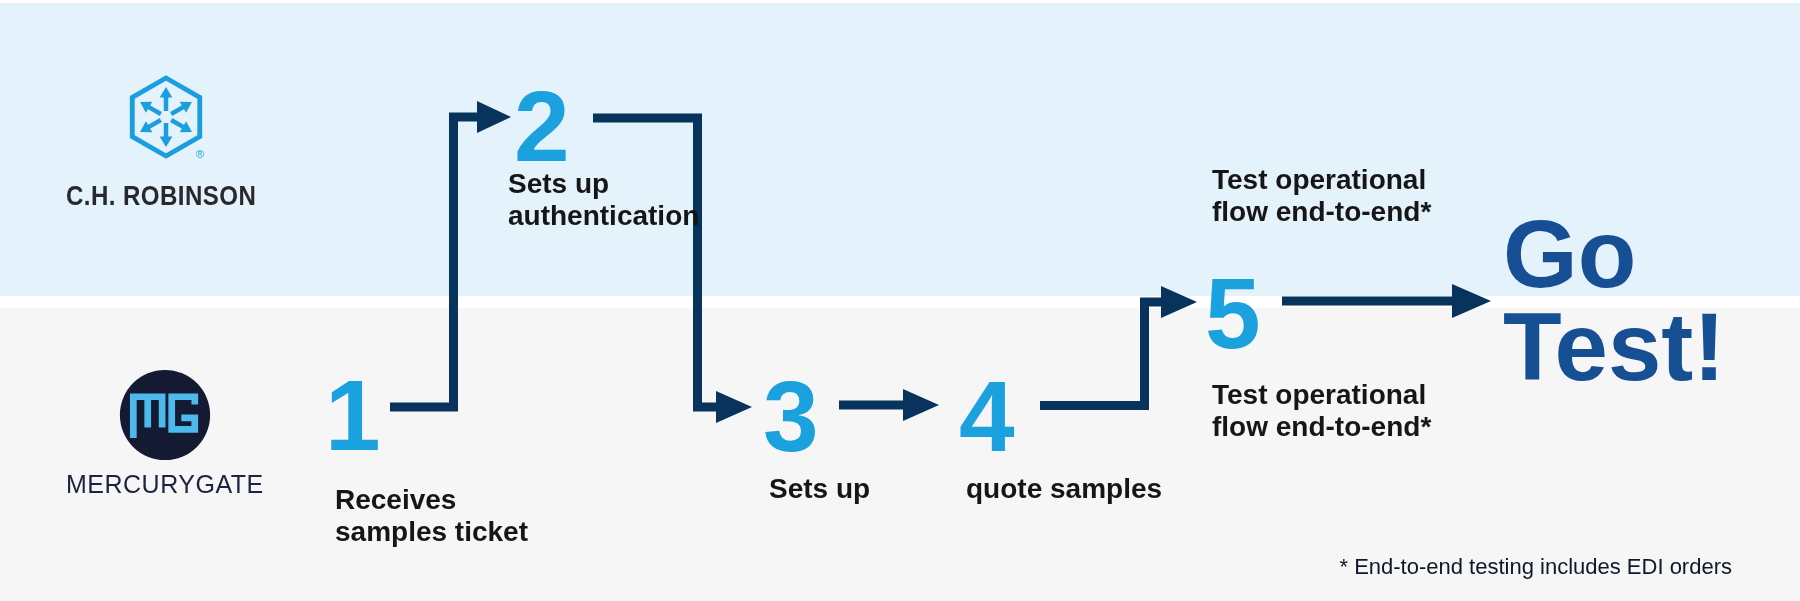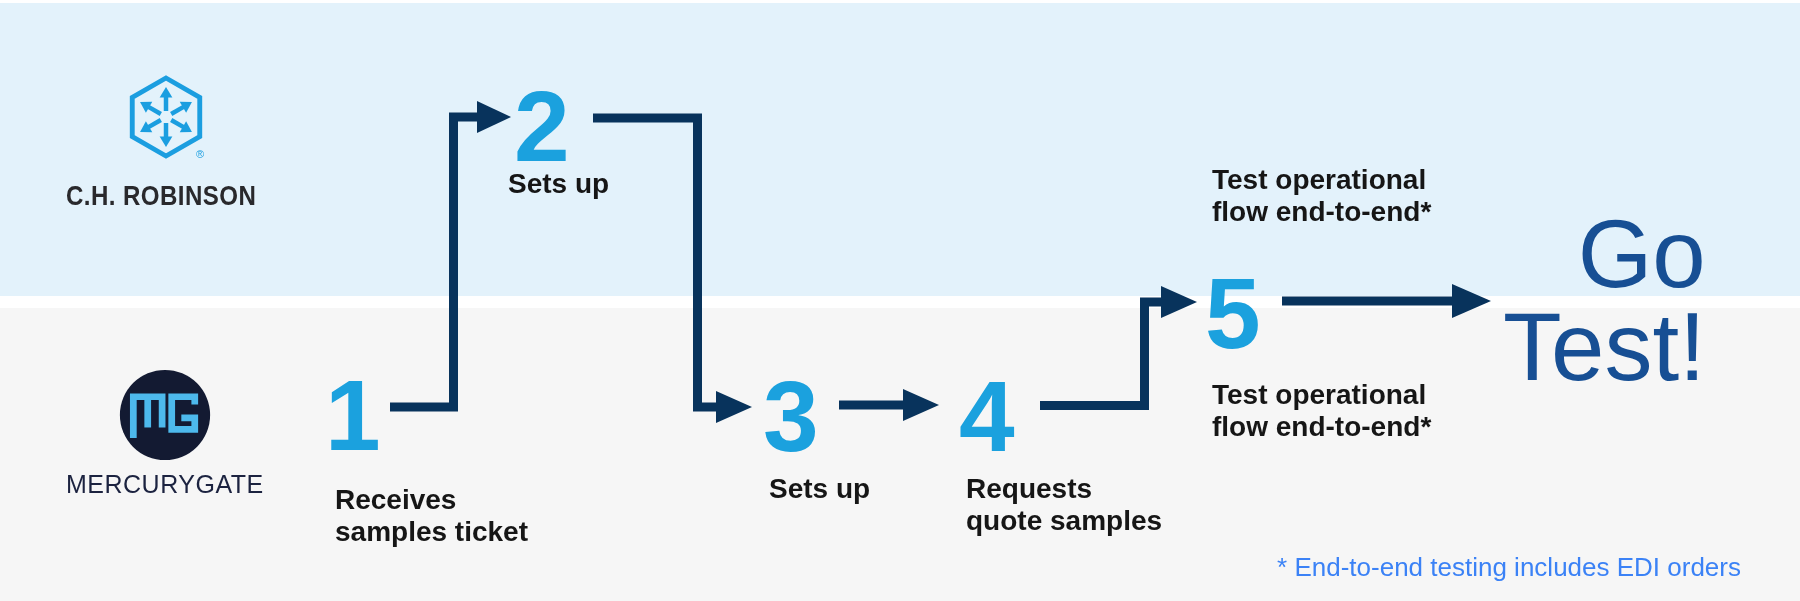--- a/index.html
+++ b/index.html
@@ -23,25 +23,25 @@
     position:absolute;color:var(--step-number);font-size:100px;line-height:100px;
     font-weight:bold;white-space:nowrap;
   }
   .step-label{
     position:absolute;color:var(--label-text);font-size:28px;line-height:32px;
     font-weight:bold;white-space:nowrap;
   }
   .step-label span{display:block;}
   .go-live{
     position:absolute;left:1503px;top:207px;color:var(--go-live);
-    font-size:96px;line-height:93px;font-weight:normal;white-space:nowrap;text-align:right;
+    font-size:96px;line-height:93px;font-weight:bold;white-space:nowrap;
   }
   .go-live span{display:block;}
   .footnote{
-    position:absolute;right:59px;top:554px;color:#3b82f6;font-size:26px;
+    position:absolute;right:68px;top:554px;color:#0f172a;font-size:22px;
     line-height:26px;font-weight:normal;white-space:nowrap;
   }
   .chr-logo{position:absolute;left:127px;top:72px;}
   .chr-logo .hex{fill:none;stroke:var(--chr-blue);stroke-width:6.5;}
   .chr-logo .ray{stroke:var(--chr-blue);stroke-width:6;}
   .chr-logo .tip{fill:var(--chr-blue);}
   .chr-reg{position:absolute;left:196px;top:148px;color:var(--chr-blue);font-size:11px;}
   .chr-name{
     position:absolute;left:66px;top:180px;color:var(--chr-text);font-size:28px;
     font-weight:bold;letter-spacing:0.5px;transform:scaleX(0.86);transform-origin:left top;
@@ -121,26 +121,26 @@
   <div class="num" style="left:763px;top:366px">3</div>
   <div class="num" style="left:959px;top:366px">4</div>
   <div class="num" style="left:1205px;top:263px">5</div>
 
   <div class="step-label" style="left:335px;top:484px">
     <span>Receives</span>
     <span>samples ticket</span>
   </div>
   <div class="step-label" style="left:508px;top:168px">
     <span>Sets up</span>
+    <span>authentication</span>
   </div>
   <div class="step-label" style="left:769px;top:473px">
     <span>Sets up</span>
   </div>
   <div class="step-label" style="left:966px;top:473px">
-    <span>Requests</span>
     <span>quote samples</span>
   </div>
   <div class="step-label" style="left:1212px;top:164px">
     <span>Test operational</span>
     <span>flow end-to-end*</span>
   </div>
   <div class="step-label" style="left:1212px;top:379px">
     <span>Test operational</span>
     <span>flow end-to-end*</span>
   </div>

